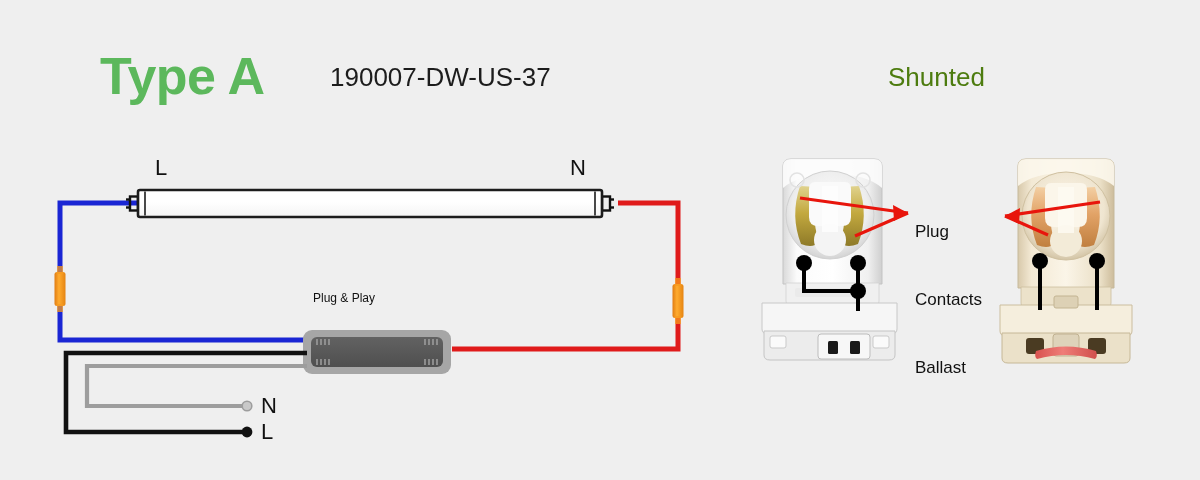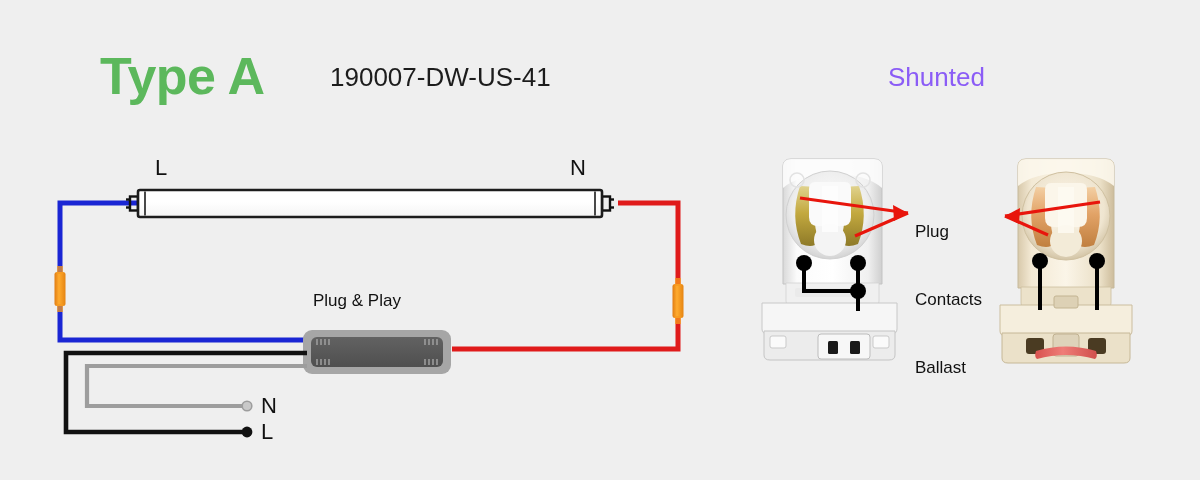--- a/index.html
+++ b/index.html
@@ -16,40 +16,40 @@
     left:100px; top:46px;
     font-size:52px; font-weight:700; color:#5cb85c;
     letter-spacing:-0.5px;
   }
   #title-model{
     left:330px; top:62px;
     font-size:26px; font-weight:400; color:#1c1c1c;
   }
   #title-shunted{
     left:888px; top:62px;
-    font-size:26px; font-weight:400; color:#8b5cf6;
+    font-size:26px; font-weight:400; color:#4d7c0f;
   }
   .wire-lbl{font-size:22px;color:#111;}
   #lbl-L-tube{left:155px;top:155px;}
   #lbl-N-tube{left:570px;top:155px;}
   #lbl-N-bottom{left:261px;top:393px;}
   #lbl-L-bottom{left:261px;top:419px;}
-  #lbl-plug-play{left:313px;top:291px;font-size:17px;color:#111;}
+  #lbl-plug-play{left:313px;top:291px;font-size:12px;color:#111;}
   #lbl-power-between{
     left:915px;top:176px;font-size:17px;color:#111;line-height:1.33;
   }
   svg{position:absolute;left:0;top:0;}
 </style>
 </head>
 <body>
 
 <div class="stage">
 
   <div class="lbl" id="title-type-a">Type A</div>
-  <div class="lbl" id="title-model">190007-DW-US-41</div>
+  <div class="lbl" id="title-model">190007-DW-US-37</div>
   <div class="lbl" id="title-shunted">Shunted</div>
 
   <svg width="1200" height="480">
     <defs>
       <linearGradient id="tubeGrad" x1="0" y1="0" x2="0" y2="1">
         <stop offset="0%" stop-color="#ffffff"></stop>
         <stop offset="45%" stop-color="#ffffff"></stop>
         <stop offset="100%" stop-color="#f4f4f4"></stop>
       </linearGradient>
       <linearGradient id="ballastBody" x1="0" y1="0" x2="0" y2="1">

